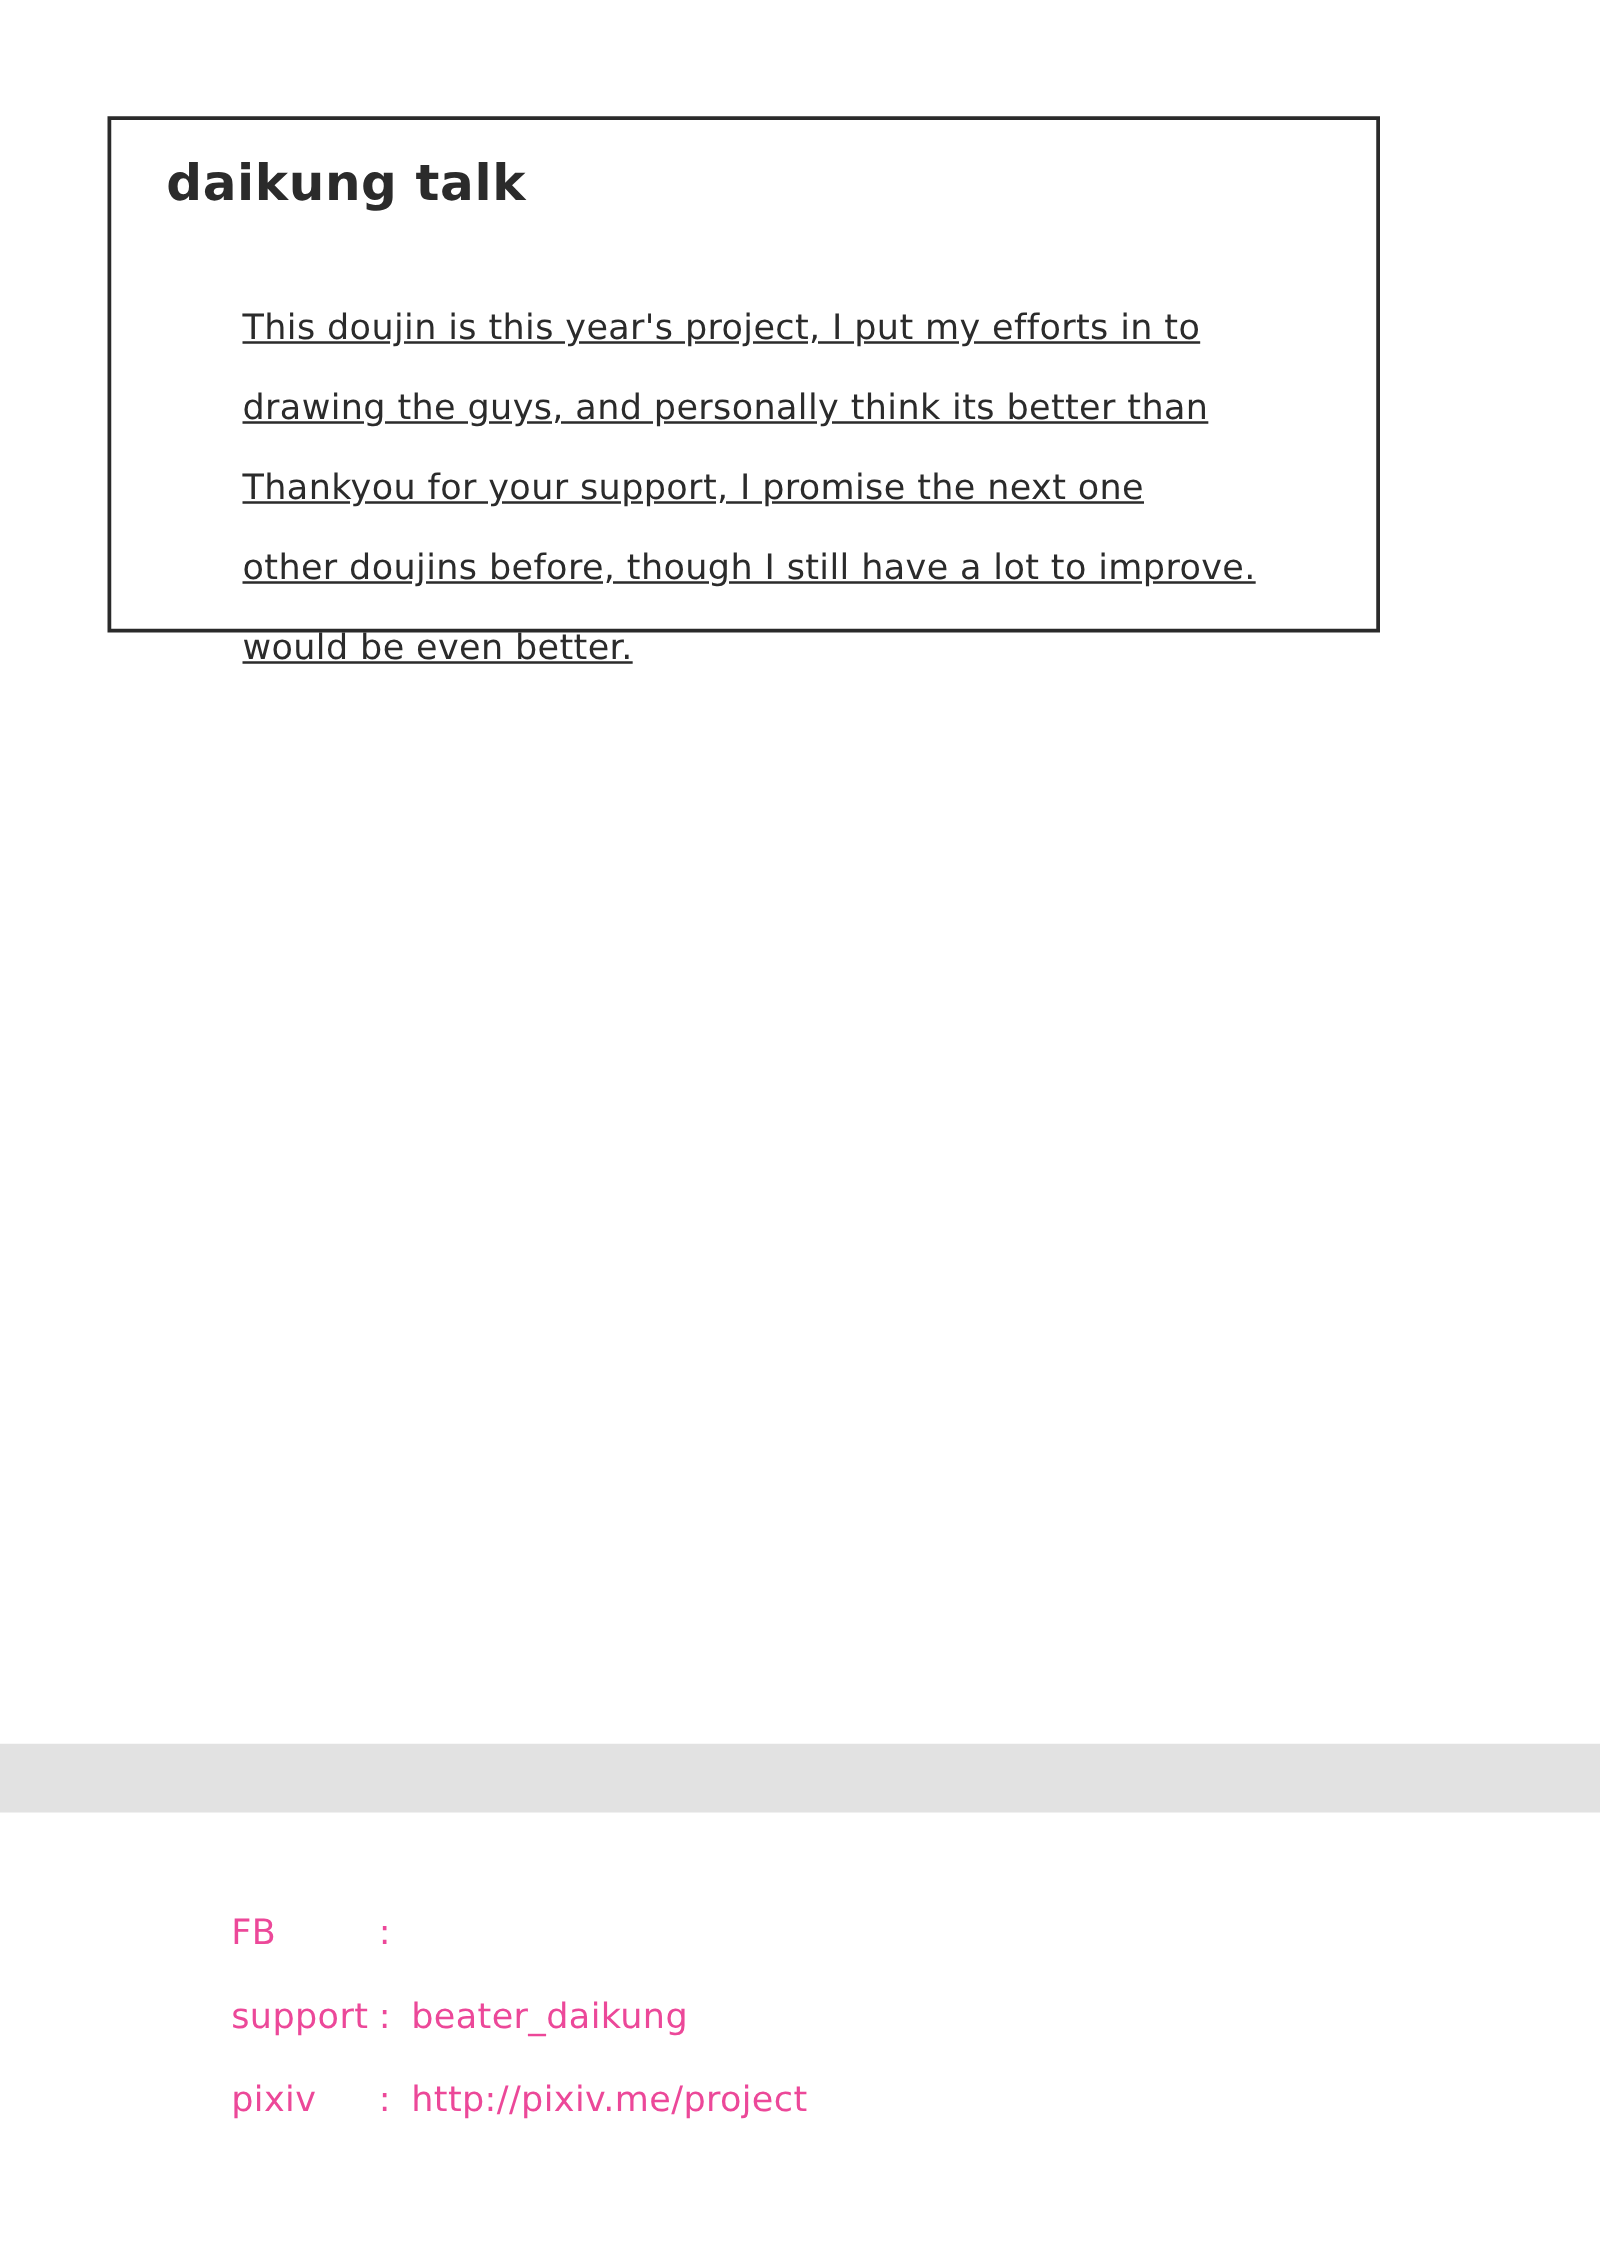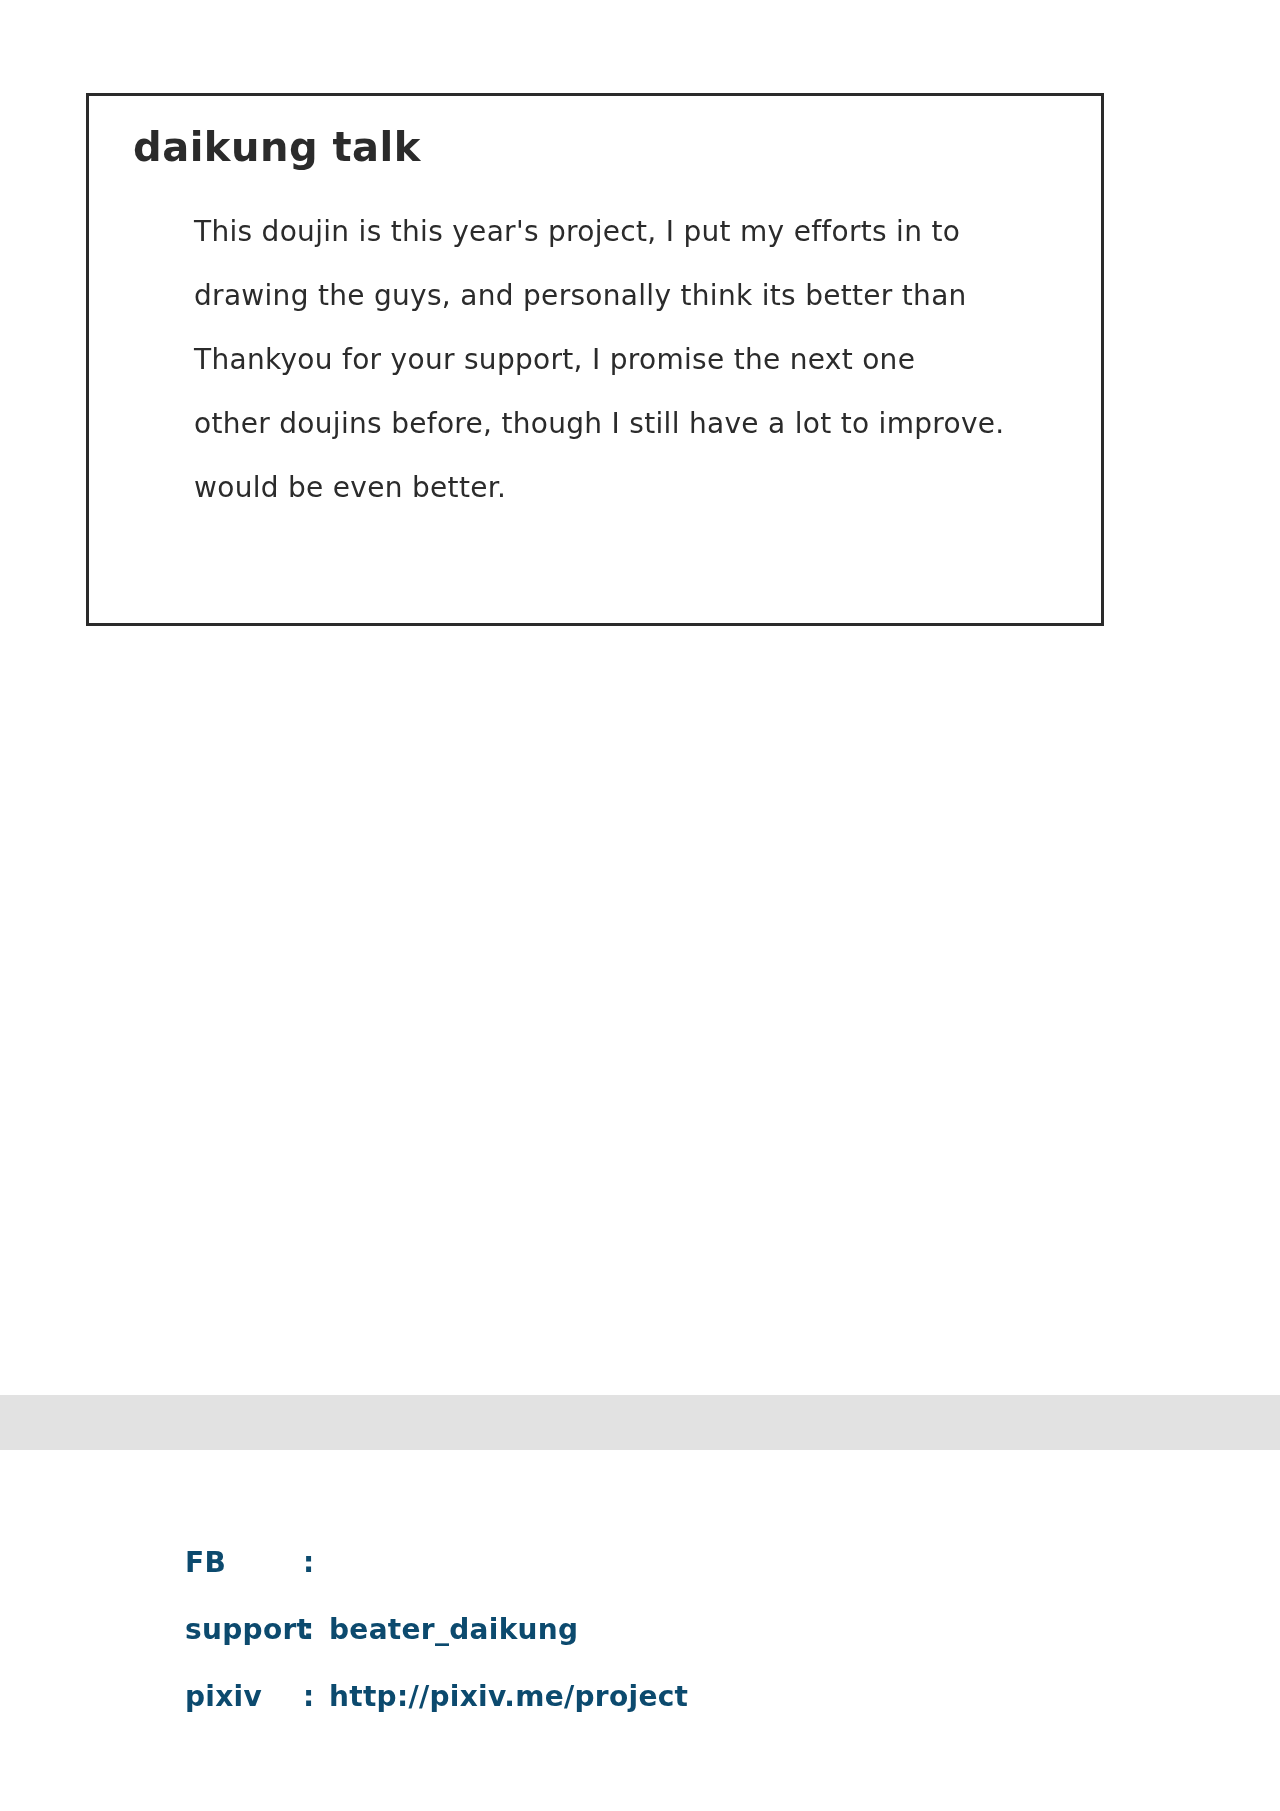--- a/index.html
+++ b/index.html
@@ -19,44 +19,45 @@
     inset: 0;
     background: #ffffff;
   }
 
   
   .talk-box {
     position: absolute;
     left: 86px;
     top: 93px;
     width: 1018px;
-    height: 533px;
+    height: 413px;
     border: 3px solid #2a2a2a;
     box-sizing: border-box;
     background: #ffffff;
   }
   .talk-title {
     position: absolute;
     left: 44px;
     top: 28px;
     font-size: 40px;
     font-weight: 700;
     color: #2b2b2b;
     letter-spacing: 0.5px;
     font-family: "DejaVu Sans", sans-serif;
   }
   .talk-body {
     position: absolute;
     left: 105px;
-    top: 104px;
+    top: 134px;
     width: 860px;
     font-size: 28px;
     line-height: 64px;
     color: #2b2b2b;
     letter-spacing: 0.3px;
+    text-decoration: underline;
   }
   .talk-body p {
     margin: 0;
   }
 
   
   .grey-band {
     position: absolute;
     left: 0;
     top: 1395px;
@@ -67,26 +68,25 @@
 
   
   .contacts {
     position: absolute;
     left: 185px;
     top: 1512px;
     width: 700px;
   }
   .contact-row {
     display: flex;
-    align-items: flex-end;
+    align-items: center;
     height: 67px;
     font-size: 28px;
-    color: #0c4a6e;
+    color: #ec4899;
     letter-spacing: 0.3px;
-    font-weight: bold;
   }
   .contact-label {
     width: 118px;
     flex: 0 0 118px;
   }
   .contact-colon {
     width: 26px;
     flex: 0 0 26px;
   }
   .contact-value {

